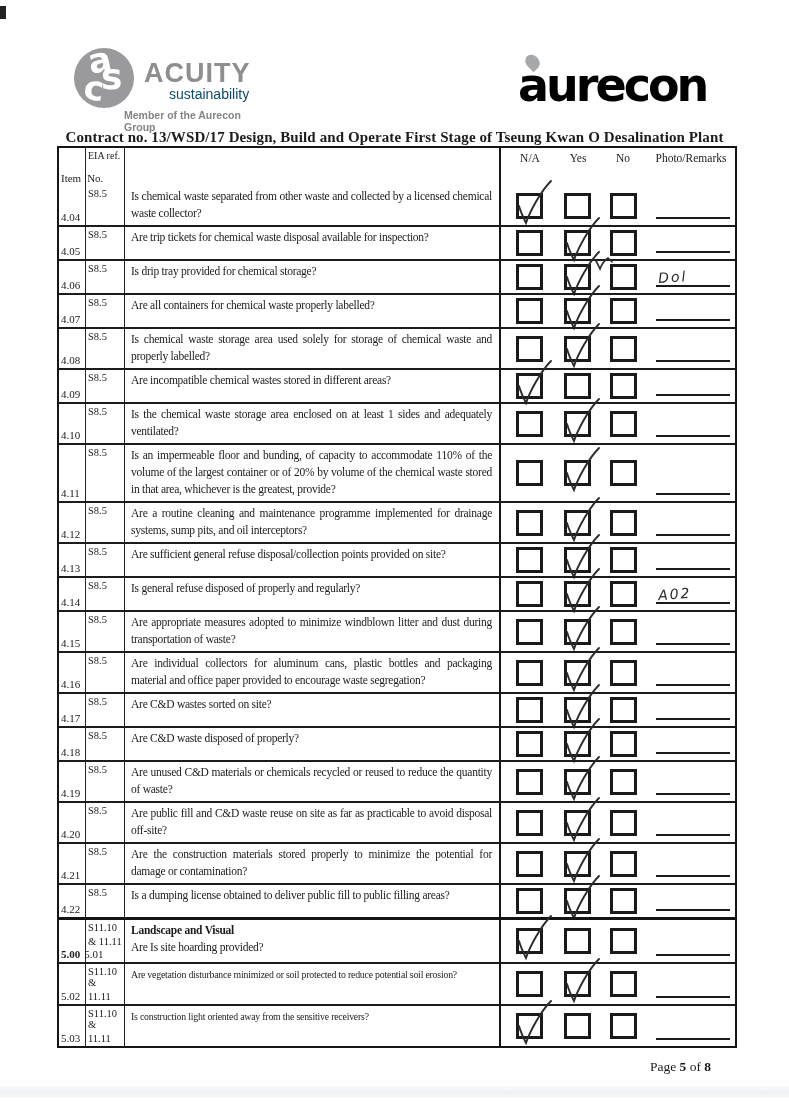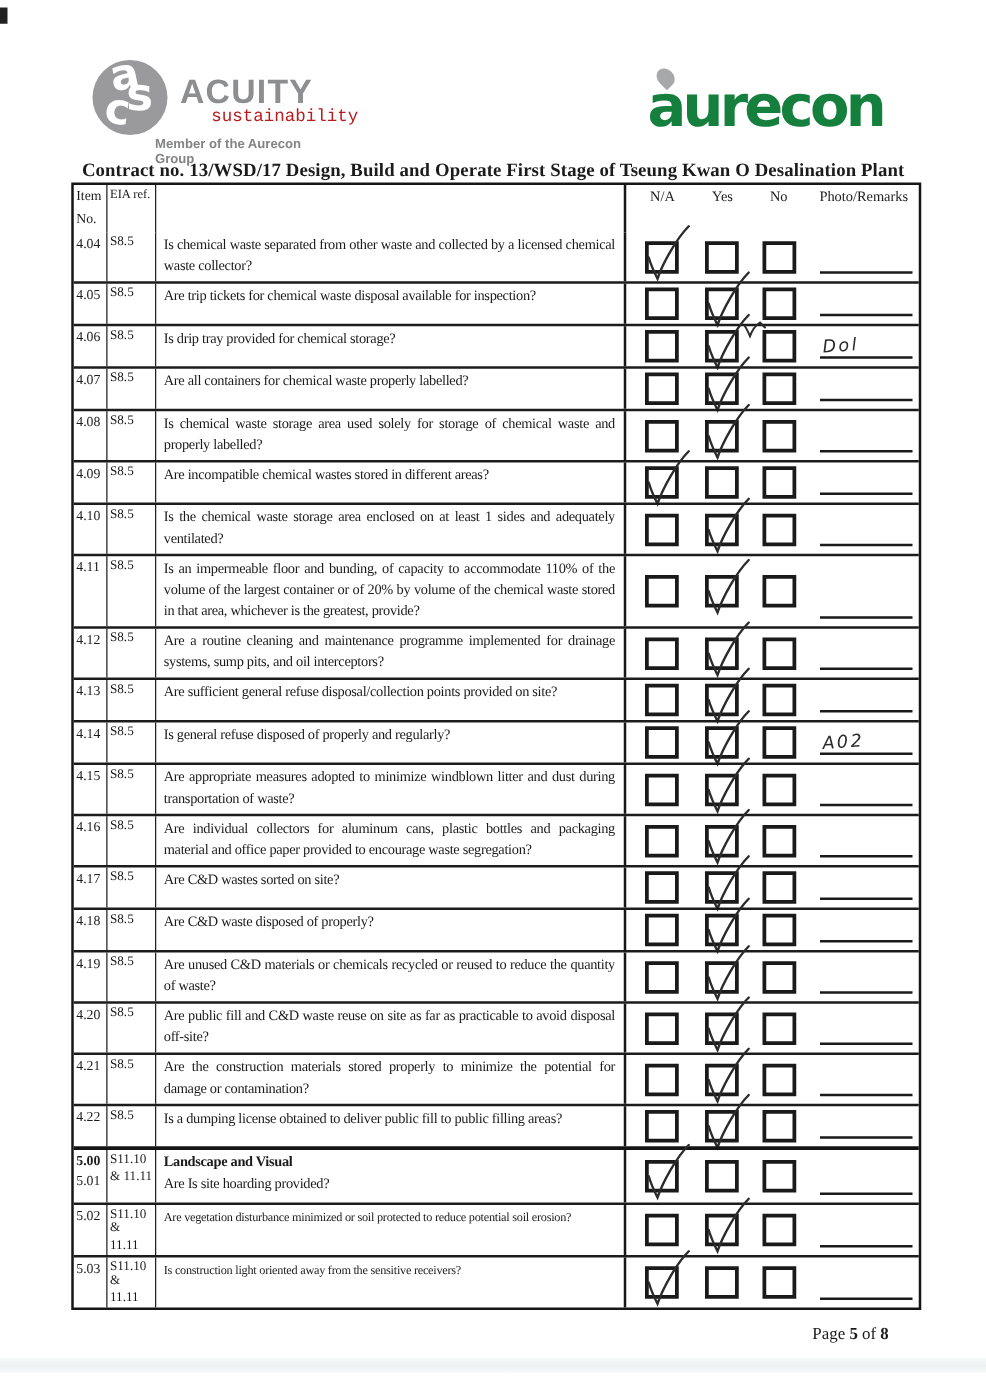--- a/index.html
+++ b/index.html
@@ -14,45 +14,45 @@
   
   .acuity{position:absolute;left:64px;top:46px;width:210px;height:80px;}
   .acuity-circle{position:absolute;left:10px;top:2px;width:60px;height:60px;border-radius:50%;
                  background:#9a9a9c;overflow:hidden;}
   .acuity-circle span{position:absolute;color:#fff;font-family:"DejaVu Sans",sans-serif;font-weight:bold;}
   .mono-a{left:14px;top:-8px;font-size:34px;transform:rotate(-12deg);}
   .mono-s{left:27px;top:8px;font-size:36px;}
   .mono-c{left:10px;top:20px;font-size:34px;transform:rotate(8deg);}
   .acuity-name{position:absolute;left:80px;top:12px;font-family:"Liberation Sans",sans-serif;
                font-weight:bold;font-size:27px;letter-spacing:1px;color:#8d8e90;}
-  .acuity-sub{position:absolute;left:105px;top:40px;font-family:Liberation Mono, monospace;
-              font-size:14px;color:#b91c1c;}
+  .acuity-sub{position:absolute;left:105px;top:40px;font-family:Liberation Sans, sans-serif;
+              font-size:14px;color:#0c4a6e;}
   .acuity-tag{position:absolute;left:60px;top:63px;font-family:"Liberation Sans",sans-serif;
               font-weight:bold;font-size:10.5px;color:#838486;}
 
   
   .aurecon{position:absolute;left:512px;top:50px;width:240px;height:70px;}
   .aurecon-word{position:absolute;left:6px;top:8px;font-family:"DejaVu Sans",sans-serif;
-                font-weight:bold;font-size:46px;letter-spacing:-3px;color:#15803d;}
+                font-weight:bold;font-size:46px;letter-spacing:-3px;color:#000000;}
   .aurecon-drop{position:absolute;left:14px;top:4px;width:13px;height:16px;background:#a7a8aa;
                 border-radius:55% 55% 55% 0;transform:rotate(-45deg);}
 
   
   .doc-title{position:absolute;left:0;top:129px;width:789px;text-align:center;
              font-weight:bold;font-size:15px;letter-spacing:0.1px;}
 
   
   .doc-table{position:absolute;left:57px;top:146px;width:680px;border:2.5px solid #161616;
              box-sizing:border-box;background:#fff;}
   .row{display:flex;min-height:34px;border-top:2px solid #1c1c1c;box-sizing:border-box;position:relative;}
   .row:first-child{border-top:none;}
   .row.section-start{border-top:3px solid #141414;min-height:45px;}
   .cell{box-sizing:border-box;}
   .cell-item{width:27px;border-right:1.5px solid #222;padding:3px 1px 2px 2px;font-size:11px;
-             display:flex;flex-direction:column;gap:4px;}
+             display:flex;flex-direction:row;gap:4px;align-items:flex-end;}
   .cell-ref{width:39px;border-right:1.5px solid #222;padding:2px 1px 2px 2px;font-size:10.5px;
             display:flex;flex-direction:column;gap:3px;}
   .cell-q{width:376px;border-right:2.5px solid #161616;padding:2px 7px 3px 6px;font-size:11.5px;
           line-height:17px;letter-spacing:-0.25px;text-align:justify;
           display:flex;flex-direction:column;justify-content:flex-start;}
   .row.compact .cell-q{font-size:9.8px;letter-spacing:-0.2px;}
   .q-section{font-weight:bold;display:block;text-align:left;}
   .q-text{display:block;}
   .cell-ans{flex:1;position:relative;padding-left:28px;}
   .section-start .item1{font-weight:bold;}

